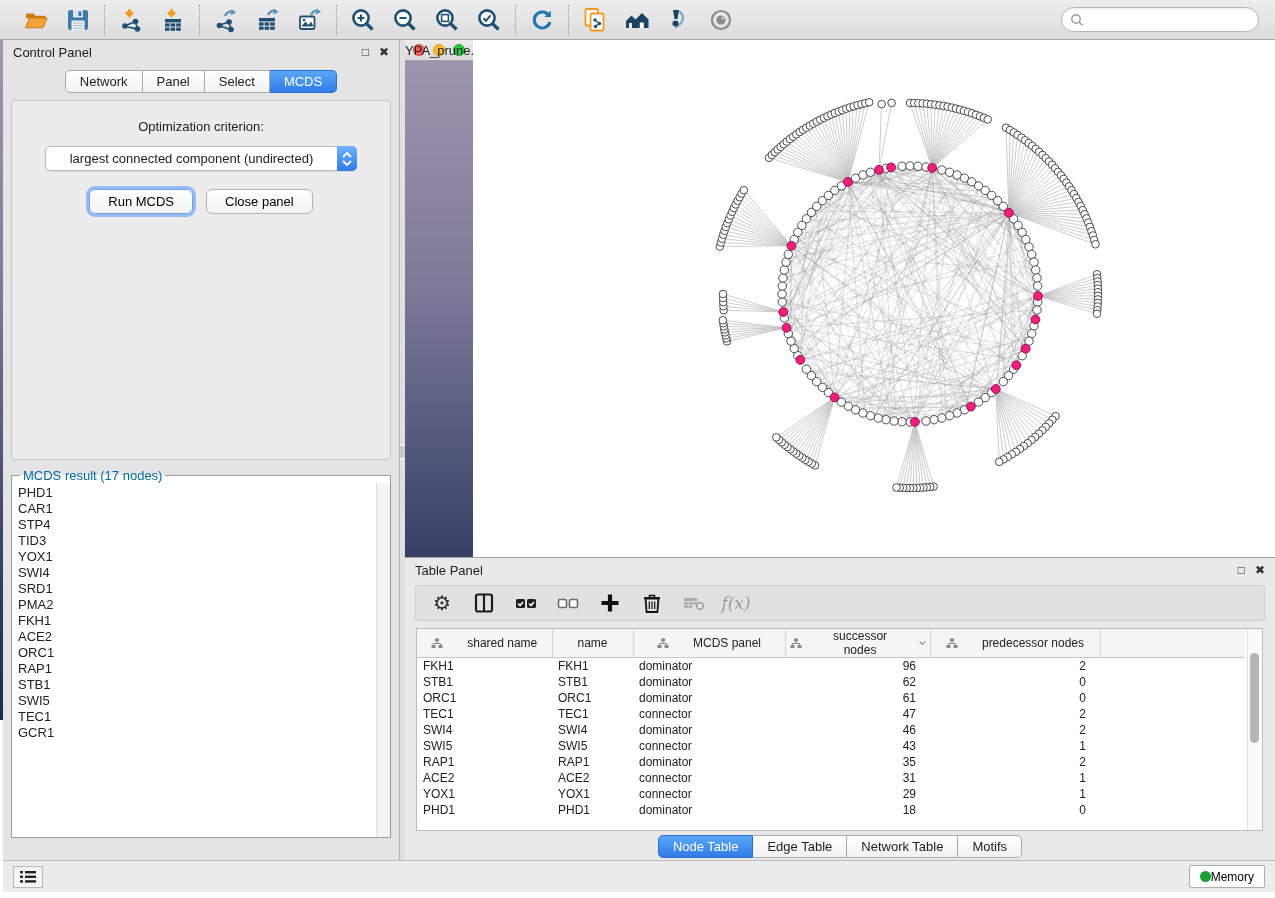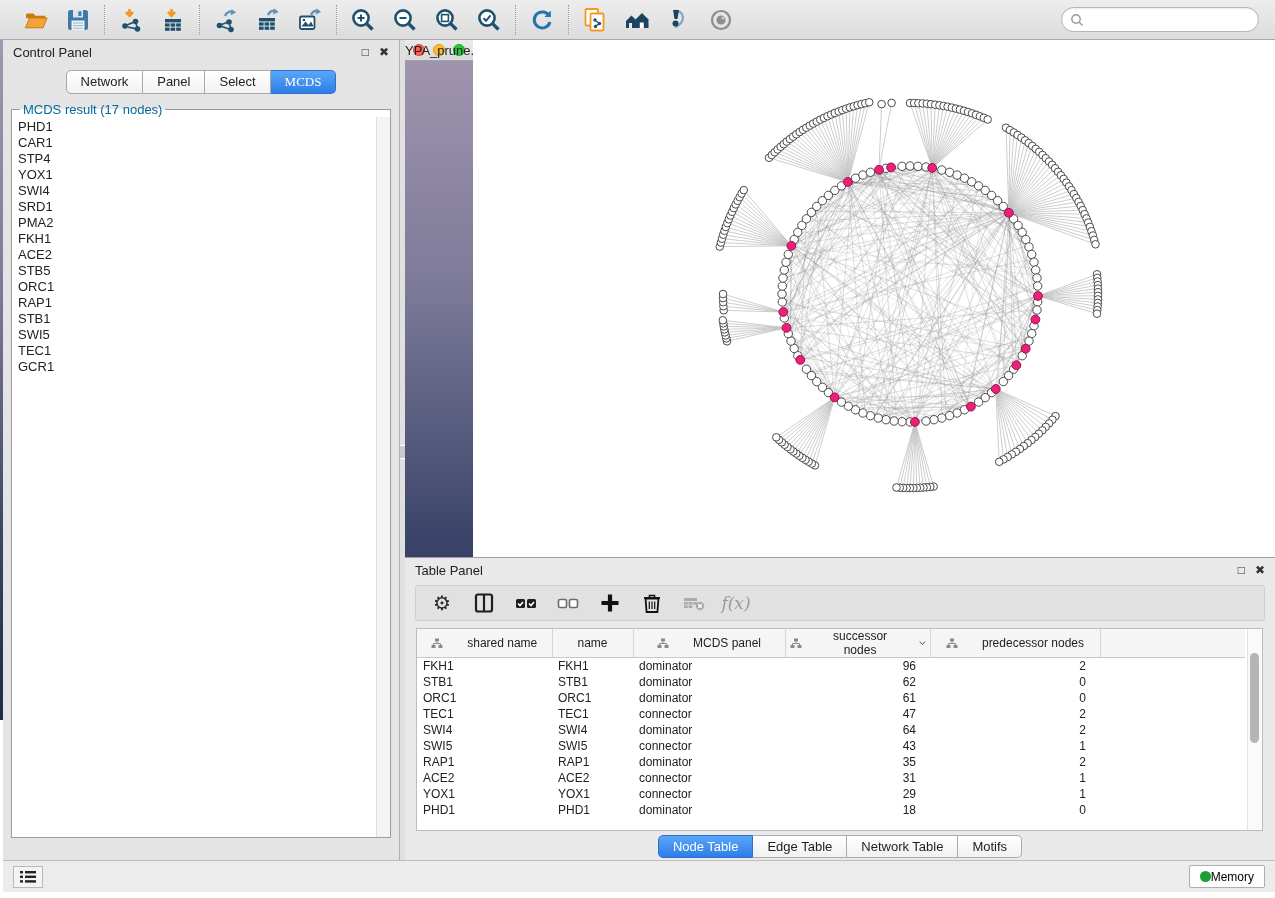--- a/index.html
+++ b/index.html
@@ -23,21 +23,21 @@
   
   .control-panel { width:397px; background:#e4e4e4; display:flex; flex-direction:column; border-right:1px solid #b0b0b0; }
   .panel-head { height:24px; display:flex; align-items:center; padding:0 10px; }
   .panel-title { font-size:13px; color:#222; }
   .panel-head .spacer { flex:1; }
   .win-glyph { font-size:12px; color:#333; margin-left:10px; cursor:pointer; line-height:1; }
   .cp-tabs { display:flex; justify-content:center; padding:6px 0 0 0; }
   .cp-tab { border:1px solid #a9a9a9; background:linear-gradient(#ffffff,#f2f2f2); padding:3px 14px; font-size:13px; cursor:pointer; border-left-width:0; }
   .cp-tab:first-child { border-left-width:1px; border-radius:5px 0 0 5px; }
   .cp-tab:last-child { border-radius:0 5px 5px 0; }
-  .cp-tab.active { background:linear-gradient(#5aa7f8,#2f7ce8); color:#fff; border-color:#2f70cf;font-family:Liberation Serif, serif; }
+  .cp-tab.active { background:linear-gradient(#5aa7f8,#2f7ce8); color:#fff; border-color:#2f70cf; }
   .cp-inner { margin:7px 8px 0 8px; background:#ececec; border:1px solid #c6c6c6; border-radius:4px; height:360px; padding-top:18px; }
   .opt-label { text-align:center; font-size:13px; margin-bottom:12px; }
   .dropdown { margin:0 auto; width:312px; height:25px; background:#fff; border:1px solid #b9b9b9; border-radius:5px; display:flex; align-items:center; cursor:pointer; box-shadow:0 1px 1px rgba(0,0,0,.08); }
   .dropdown .dd-text { flex:1; text-align:center; font-size:13px; }
   .dd-stepper { width:20px; height:25px; margin-right:-1px; border-radius:0 5px 5px 0; background:linear-gradient(#71b1fa,#2f7ce8); display:flex; flex-direction:column; align-items:center; justify-content:center; gap:2px; }
   .btn-row { display:flex; justify-content:center; gap:13px; margin-top:18px; }
   .mac-btn { background:linear-gradient(#ffffff,#f3f3f3); border:1px solid #b3b3b3; border-radius:6px; font-size:13px; padding:4px 18px; cursor:pointer; font-family:"Liberation Sans",sans-serif; }
   .mac-btn.focus-ring { box-shadow:0 0 0 3px rgba(80,150,250,.55); border-color:#6ba2e0; }
   fieldset.mcds-result { margin:8px 8px 22px 8px; flex:1; border:1px solid #9c9c9c; background:#fff; padding:0; min-height:0; display:flex; }
   fieldset.mcds-result legend { font-size:13px; margin-left:8px; padding:0 3px; color:#0369a1; }
@@ -271,34 +271,52 @@
           <span class="spacer"></span>
           <span class="win-glyph">□</span>
           <span class="win-glyph">✖</span>
         </div>
         <div class="cp-tabs" id="cp-tabs">
             <div class="cp-tab">Network</div>
             <div class="cp-tab">Panel</div>
             <div class="cp-tab">Select</div>
             <div class="cp-tab active">MCDS</div>
           </div>
+        <div class="cp-inner">
+          <div class="opt-label">Optimization criterion:</div>
+          <div class="dropdown">
+            <span class="dd-text">largest connected component (undirected)</span>
+            <span class="dd-stepper">
+              <svg width="10" height="6" viewBox="0 0 10 6">
+                  <path d="M1 5 L5 1 L9 5" fill="none" stroke="#fff" stroke-width="1.8"></path>
+                </svg>
+              <svg width="10" height="6" viewBox="0 0 10 6">
+                  <path d="M1 1 L5 5 L9 1" fill="none" stroke="#fff" stroke-width="1.8"></path>
+                </svg>
+            </span>
+          </div>
+          <div class="btn-row">
+            <button class="mac-btn focus-ring">Run MCDS</button>
+            <button class="mac-btn">Close panel</button>
+          </div>
+        </div>
         <fieldset class="mcds-result">
           <legend>MCDS result (17 nodes)</legend>
           <div class="result-list" id="result-list">
             <div class="result-scroll"></div>
           <div class="result-item">PHD1</div>
               <div class="result-item">CAR1</div>
               <div class="result-item">STP4</div>
+              <div class="result-item">TID3</div>
               <div class="result-item">YOX1</div>
               <div class="result-item">SWI4</div>
               <div class="result-item">SRD1</div>
               <div class="result-item">PMA2</div>
               <div class="result-item">FKH1</div>
               <div class="result-item">ACE2</div>
-              <div class="result-item">STB5</div>
               <div class="result-item">ORC1</div>
               <div class="result-item">RAP1</div>
               <div class="result-item">STB1</div>
               <div class="result-item">SWI5</div>
               <div class="result-item">TEC1</div>
               <div class="result-item">GCR1</div>
             </div>
         </fieldset>
       </aside>
 
@@ -1220,21 +1238,21 @@
                     <td>TEC1</td>
                     <td>connector</td>
                     <td class="num">47</td>
                     <td class="num">2</td>
                     <td></td>
                   </tr>
                   <tr>
                     <td>SWI4</td>
                     <td>SWI4</td>
                     <td>dominator</td>
-                    <td class="num">64</td>
+                    <td class="num">46</td>
                     <td class="num">2</td>
                     <td></td>
                   </tr>
                   <tr>
                     <td>SWI5</td>
                     <td>SWI5</td>
                     <td>connector</td>
                     <td class="num">43</td>
                     <td class="num">1</td>
                     <td></td>

